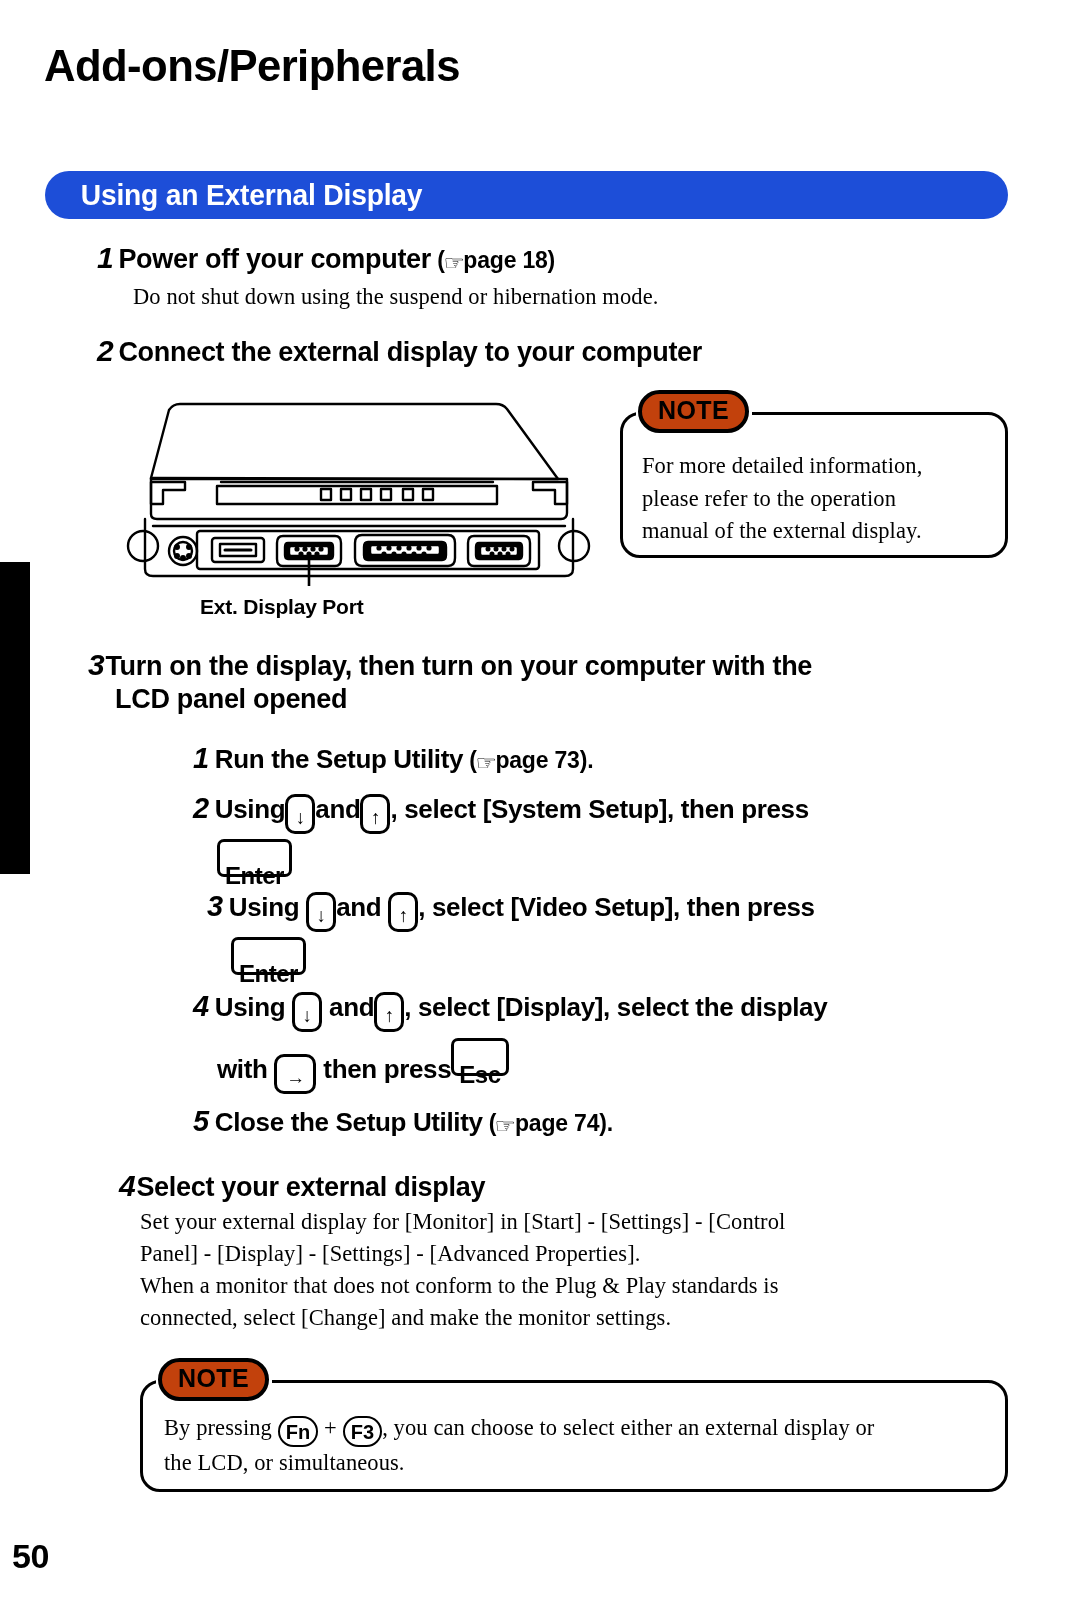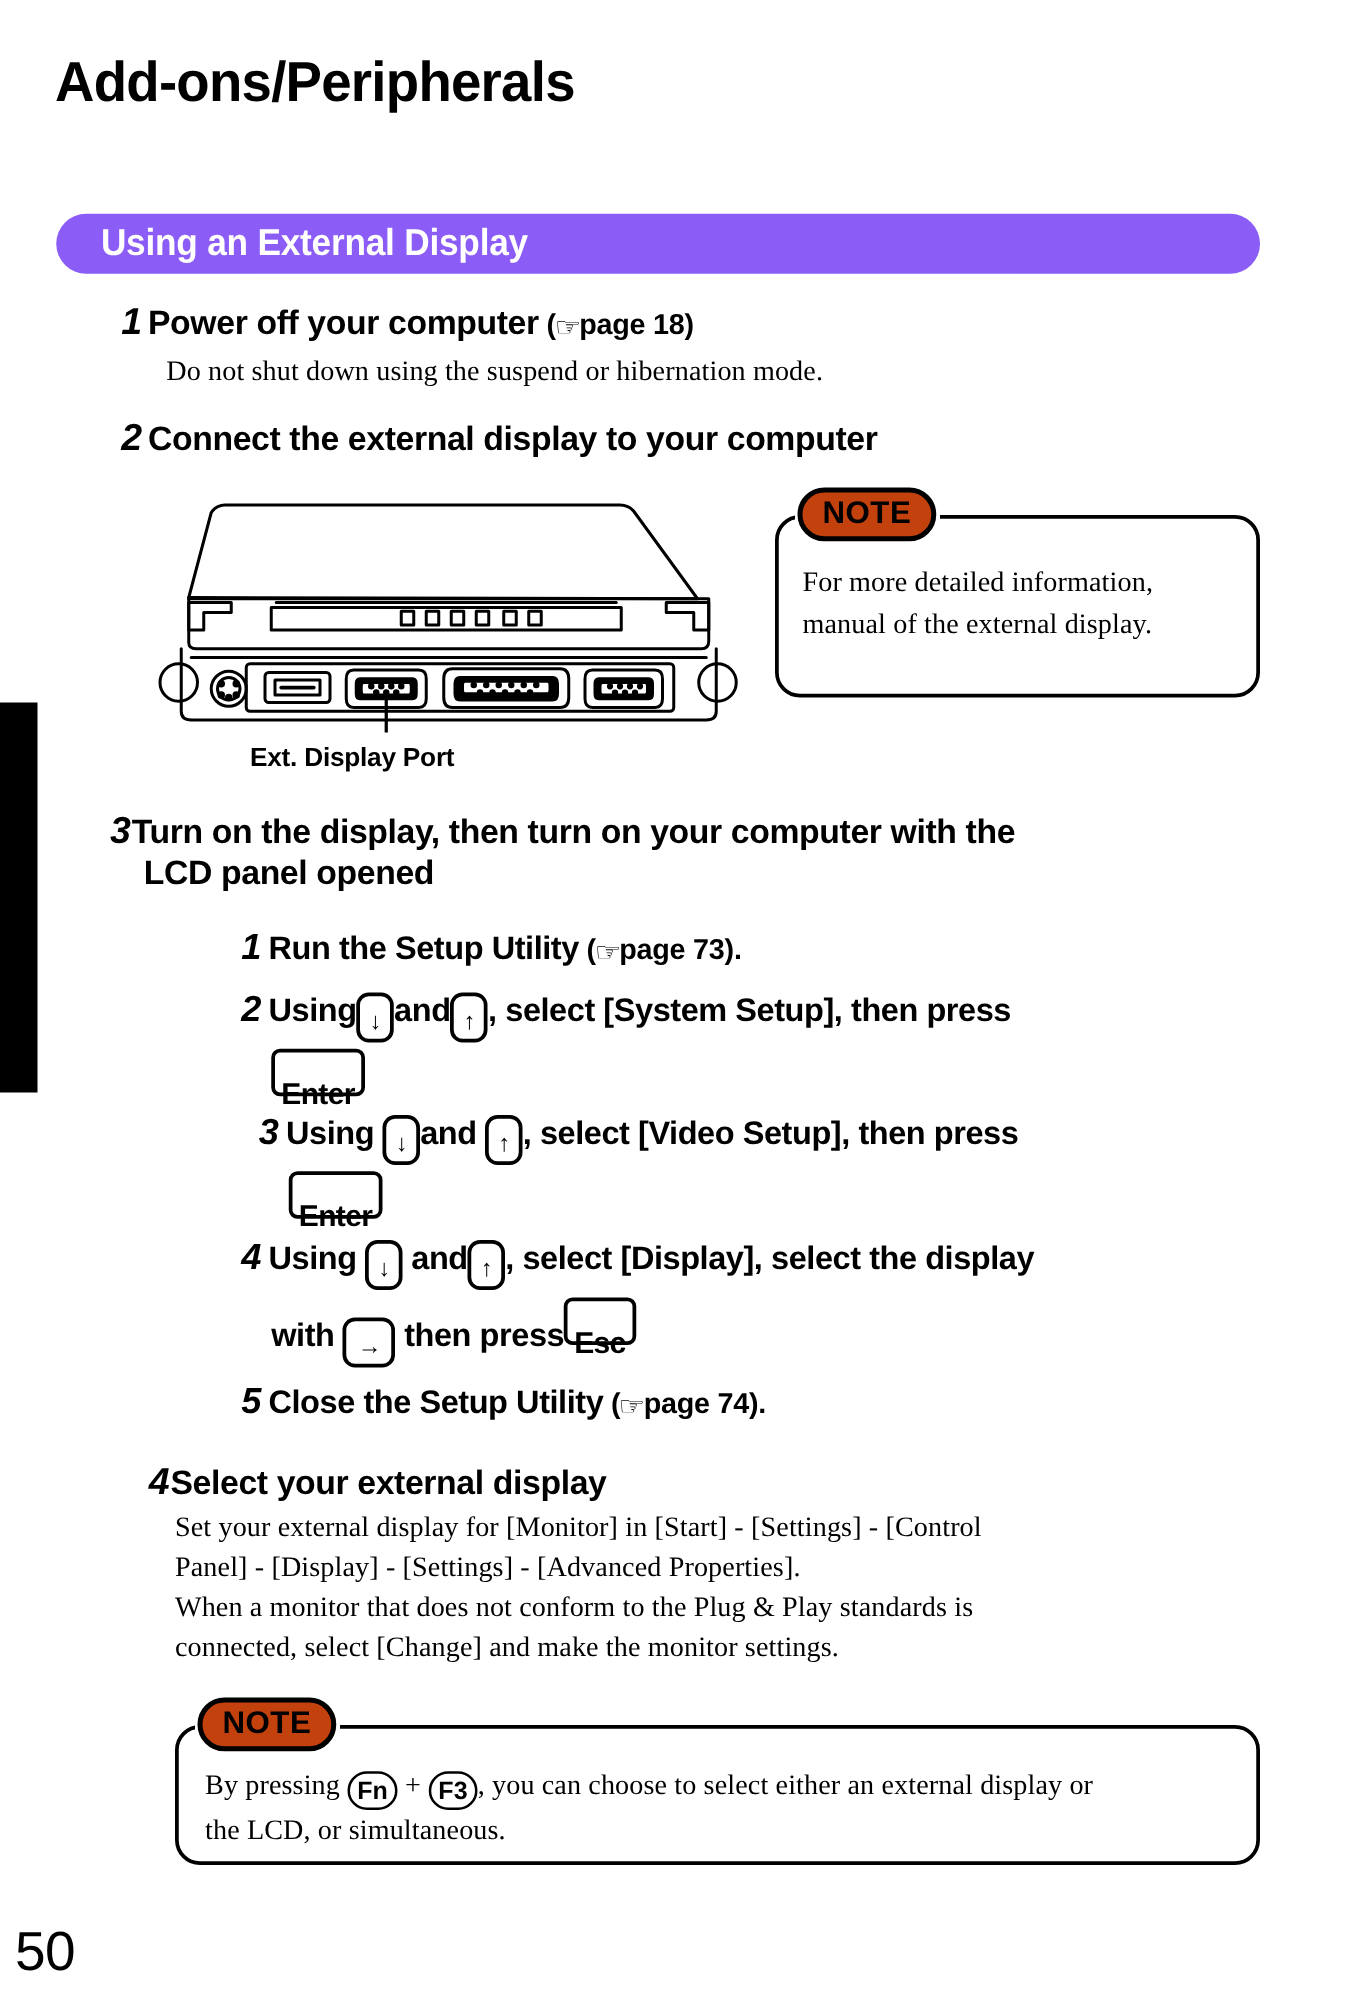--- a/index.html
+++ b/index.html
@@ -52,21 +52,21 @@
     transform-origin: left top;
   }
 
   
   .section-banner {
     position: absolute;
     left: 45px;
     top: 171px;
     width: 963px;
     height: 48px;
-    background: #8b5cf6;
+    background: #1d4ed8;
     border-radius: 26px;
     display: flex;
     align-items: center;
   }
   .section-banner .label {
     color: #fff;
     font-size: 30px;
     font-weight: bold;
     padding-left: 38px;
     letter-spacing: -0.2px;
@@ -230,22 +230,22 @@
 
   
   #note-bottom { left: 140px; top: 1380px; width: 868px; height: 112px; }
   #note-bottom .note-text { left: 24px; top: 32px; right: 16px; }
 
   
   .page-number {
     position: absolute;
     left: 12px;
     top: 1537px;
-    font-size: 44px;
-    font-weight: normal;
+    font-size: 34px;
+    font-weight: bold;
     letter-spacing: -0.5px;
   }
 
   .nowrap { white-space: nowrap; }
 </style>
 </head>
 <body>
 
 <div id="page">
 
@@ -351,20 +351,21 @@
     </svg>
   </div>
   <div class="port-caption">Ext. Display Port</div>
 
   <div class="note-box" id="note-top">
     <div class="frame"></div>
     <div class="tab-mask"></div>
     <div class="tab">NOTE</div>
     <div class="note-text">
       <div>For more detailed information,</div>
+      <div>please refer to the operation</div>
       <div>manual of the external display.</div>
     </div>
   </div>
 
   <div class="blk step-head wrap" style="left:88px; top:647px; width:930px;">
     <span class="num tight">3</span><span>Turn on the display, then turn on your computer with the</span>
     <div style="padding-left:27px; margin-top:1px;">LCD panel opened</div>
   </div>
 
   <div class="blk sub-step" style="left:193px; top:740px;">

